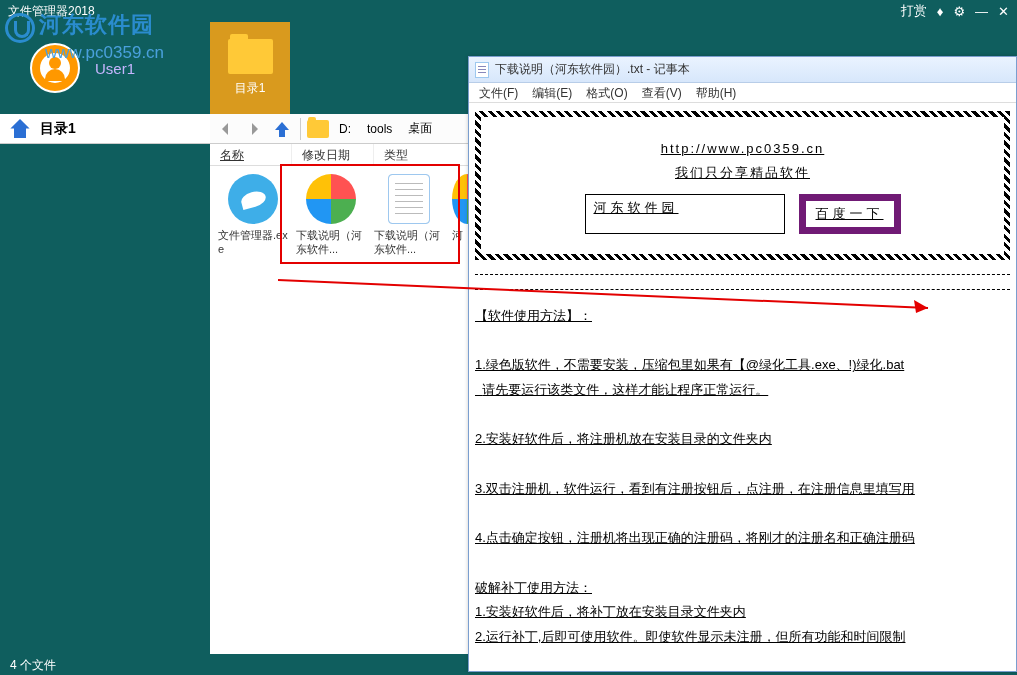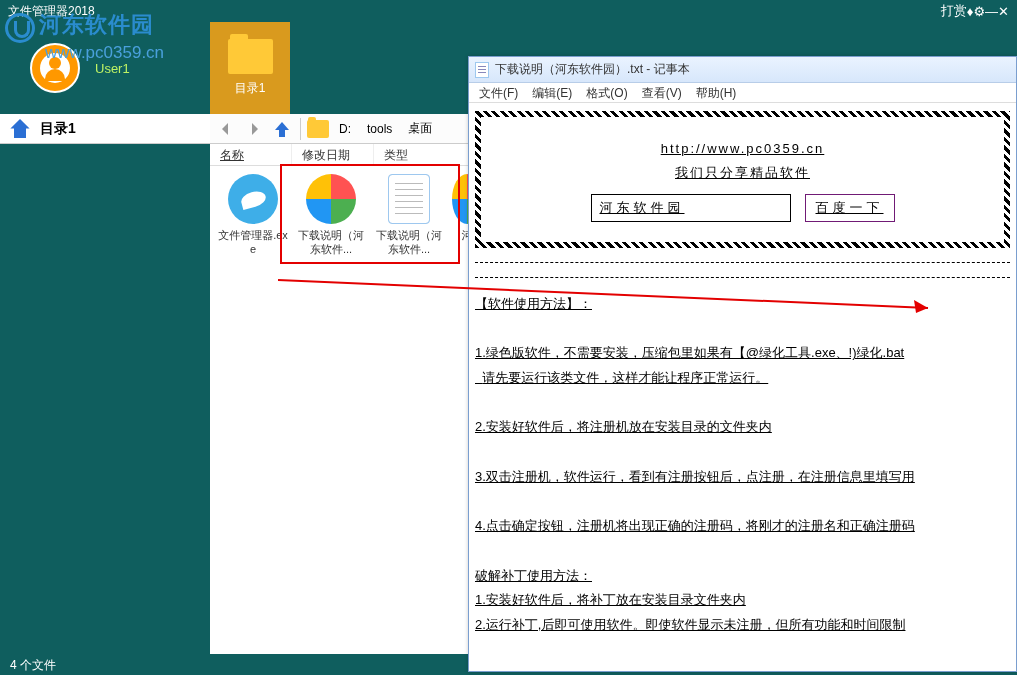--- a/index.html
+++ b/index.html
@@ -1,35 +1,35 @@
 <!DOCTYPE html>
 <html><head>
 <meta charset="utf-8">
 <style>
 * { margin: 0; padding: 0; box-sizing: border-box; font-family: "Microsoft YaHei", SimSun, sans-serif; }
 body { width: 1017px; height: 675px; background: #fff; position: relative; overflow: hidden; }
 
 .main-window { width: 1017px; height: 671px; background: #0f5e5e; position: absolute; }
 .titlebar { height: 22px; background: #0f5e5e; color: #ffffff; display: flex; justify-content: space-between; align-items: center; padding: 4px 8px; font-size: 12px; }
-.title-right { display: flex; gap: 0; align-items: center; }
+.title-right { display: flex; gap: 10px; align-items: center; }
 .title-right span { cursor: pointer; font-size: 13px; }
 
 .watermark { position: absolute; top: 10px; left: 5px; z-index: 3; color: #2a8cce; pointer-events: none; }
 .watermark .wm-text { font-size: 22px; font-weight: bold; letter-spacing: 1px; }
 .watermark .wm-url { font-size: 17px; color: #4aa0dc; }
 .watermark .wm-icon { display:inline-block; width:30px; height:30px; border:3px solid #2a8cce; border-radius:50%; vertical-align:middle; margin-right:4px; position:relative; }
 .watermark .wm-icon::after { content:""; position:absolute; width:10px; height:14px; border:3px solid #2a8cce; border-top:none; border-radius:0 0 8px 8px; top:5px; left:6px; }
 
 .toolbar-area { height: 92px; background: #0f5e5e; display: flex; align-items: center; }
 .user-block { width: 210px; display: flex; align-items: center; gap: 15px; padding-left: 30px; }
 .avatar { width: 50px; height: 50px; border-radius: 50%; background: #FF9800; display: flex; align-items: center; justify-content: center; border: 2px solid #fff; }
 .avatar-inner { width: 30px; height: 30px; background: #fff; border-radius: 50%; position: relative; }
 .avatar-inner::before { content:""; position:absolute; width:12px; height:12px; background:#FF9800; border-radius:50%; top:4px; left:9px; }
 .avatar-inner::after { content:""; position:absolute; width:20px; height:12px; background:#FF9800; border-radius:10px 10px 0 0; top:16px; left:5px; }
-.username { color: #bef264; font-size: 13px; }
+.username { color: #c4b5fd; font-size: 15px; }
 .dir-tab { width: 80px; height: 92px; background: #d99a1e; display: flex; flex-direction: column; align-items: center; justify-content: center; gap: 6px; }
 .folder-icon { width: 45px; height: 35px; background: #ffc937; border-radius: 2px; position: relative; }
 .folder-icon::before { content:""; position:absolute; width:18px; height:6px; background:#ffc937; top:-5px; left:2px; border-radius:2px 2px 0 0; }
 .dir-tab-label { color: #fff; font-size: 12px; }
 
 .content-row { display: flex; height: 540px; }
 .left-pane { width: 210px; background: #0f5e5e; }
 .path-header { height: 30px; background: #fff; display: flex; align-items: center; padding: 0 8px; gap: 8px; border-bottom: 1px solid #ccc; }
 .home-btn { width: 24px; height: 24px; background: #2b6fd4; clip-path: polygon(50% 10%, 90% 50%, 75% 50%, 75% 90%, 25% 90%, 25% 50%, 10% 50%); }
 .path-text { font-size: 14px; font-weight: bold; }
@@ -44,21 +44,21 @@
 .fld::before { content:""; position:absolute; width:8px; height:4px; background:#ffc937; top:-3px; left:1px; border-radius:2px 2px 0 0; }
 .crumb { font-size: 12px; padding: 0 6px; }
 
 .col-headers { height: 22px; display: flex; border-bottom: 1px solid #ddd; font-size: 12px; color: #333; background:#fff; }
 .col-headers div { padding: 3px 10px; border-right: 1px solid #eee; }
 .col-name { width: 82px; text-decoration: underline; }
 .col-date { width: 82px; }
 .col-type { flex: 1; }
 
 .file-grid { flex: 1; padding: 8px; display: flex; gap: 8px; align-items: flex-start; position: relative; }
-.file-item { width: 70px; text-align: center; font-size: 11px; color: #333; }
+.file-item { width: 70px; font-size: 11px; color: #333; }
 .file-icon { width: 50px; height: 50px; margin: 0 auto 4px; border-radius: 50%; display:flex; align-items:center; justify-content:center; }
 .icon-dolphin { background: #3eaee8; }
 .icon-dolphin::after { content:""; width:25px; height:15px; background:#fff; border-radius:50% 50% 50% 0; transform:rotate(-15deg); }
 .icon-pinwheel { background: conic-gradient(#ff5252 0 90deg, #4caf50 90deg 180deg, #2196f3 180deg 270deg, #ffc107 270deg 360deg); }
 .icon-txt { border-radius: 4px; background: linear-gradient(#fff,#fff) padding-box, #9ec8ef; border:1px solid #9ec8ef; position:relative; width:42px; height:50px; }
 .icon-txt::after { content:""; position:absolute; inset:8px 6px; background:repeating-linear-gradient(#bbb 0 1px, transparent 1px 6px); }
 .file-label { line-height: 1.3; word-break: break-all; }
 .highlight-box { position: absolute; border: 2px solid #e30000; pointer-events: none; }
 
 .statusbar { height: 22px; background: #0f5e5e; color: #fff; font-size: 12px; padding: 3px 10px; }
@@ -67,21 +67,21 @@
 .notepad { position: absolute; top: 56px; left: 468px; width: 549px; height: 616px; background: #fff; border: 1px solid #7a9ecf; box-shadow: 0 0 4px rgba(0,0,0,0.2); z-index: 5; }
 .np-title { height: 26px; background: linear-gradient(#eaf3ff, #d7e7fb); border-bottom: 1px solid #b8cde8; display: flex; align-items: center; padding: 0 6px; gap: 6px; font-size: 12px; color: #333; }
 .np-icon { width: 14px; height: 16px; background:#fff; border:1px solid #9ec8ef; position:relative; }
 .np-icon::after { content:""; position:absolute; inset:3px 2px; background:repeating-linear-gradient(#88b 0 1px, transparent 1px 3px); }
 .np-menu { height: 20px; display: flex; gap: 14px; padding: 2px 10px; font-size: 12px; color: #333; border-bottom:1px solid #ddd; }
 .np-body { padding: 8px 6px; font-size: 13px; font-family: SimSun, serif; color: #000; overflow: hidden; text-decoration: underline; }
 .ascii-frame { border: 6px solid #000; border-image: repeating-linear-gradient(45deg,#000 0 3px,#fff 3px 6px) 6; padding: 16px 8px 20px; text-align: center; margin-bottom: 6px; }
 .ascii-frame .line { margin: 8px 0; letter-spacing: 2px; }
 .searchbox-row { display:flex; justify-content:center; gap:14px; margin-top:12px; }
 .searchbox { border:1px solid #000; padding:4px 8px; min-width:200px; text-align:left; display:inline-block; letter-spacing:4px; }
-.searchbtn { border:1px solid #701a75; padding:4px 10px; display:inline-block; letter-spacing:4px; }
+.searchbtn { border:7px solid #701a75; padding:4px 10px; display:inline-block; letter-spacing:4px; }
 .dashline { border-top:1px dashed #000; margin: 14px 0; }
 .np-text { line-height: 1.9; font-size: 13px; white-space: pre-wrap; }
 .arrow-svg { position:absolute; top: 278px; left: 278px; width: 670px; height: 60px; z-index:10; pointer-events:none; }
 </style>
 </head>
 <body>
 
 <div class="main-window">
   <div class="titlebar">
     <span>文件管理器2018</span>

